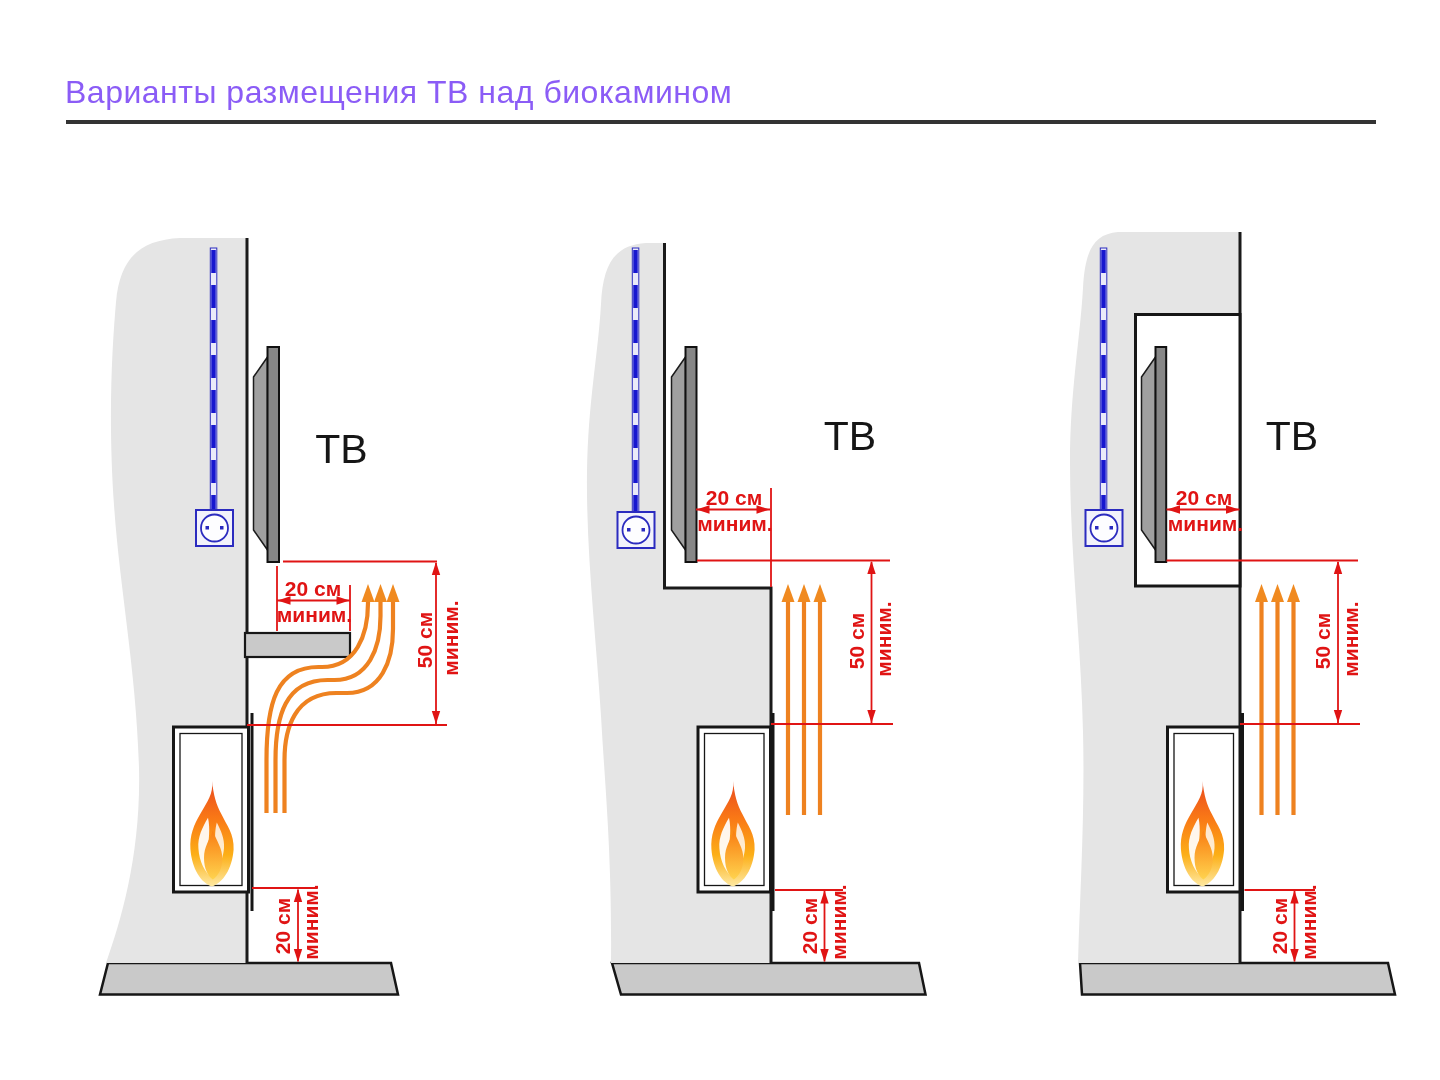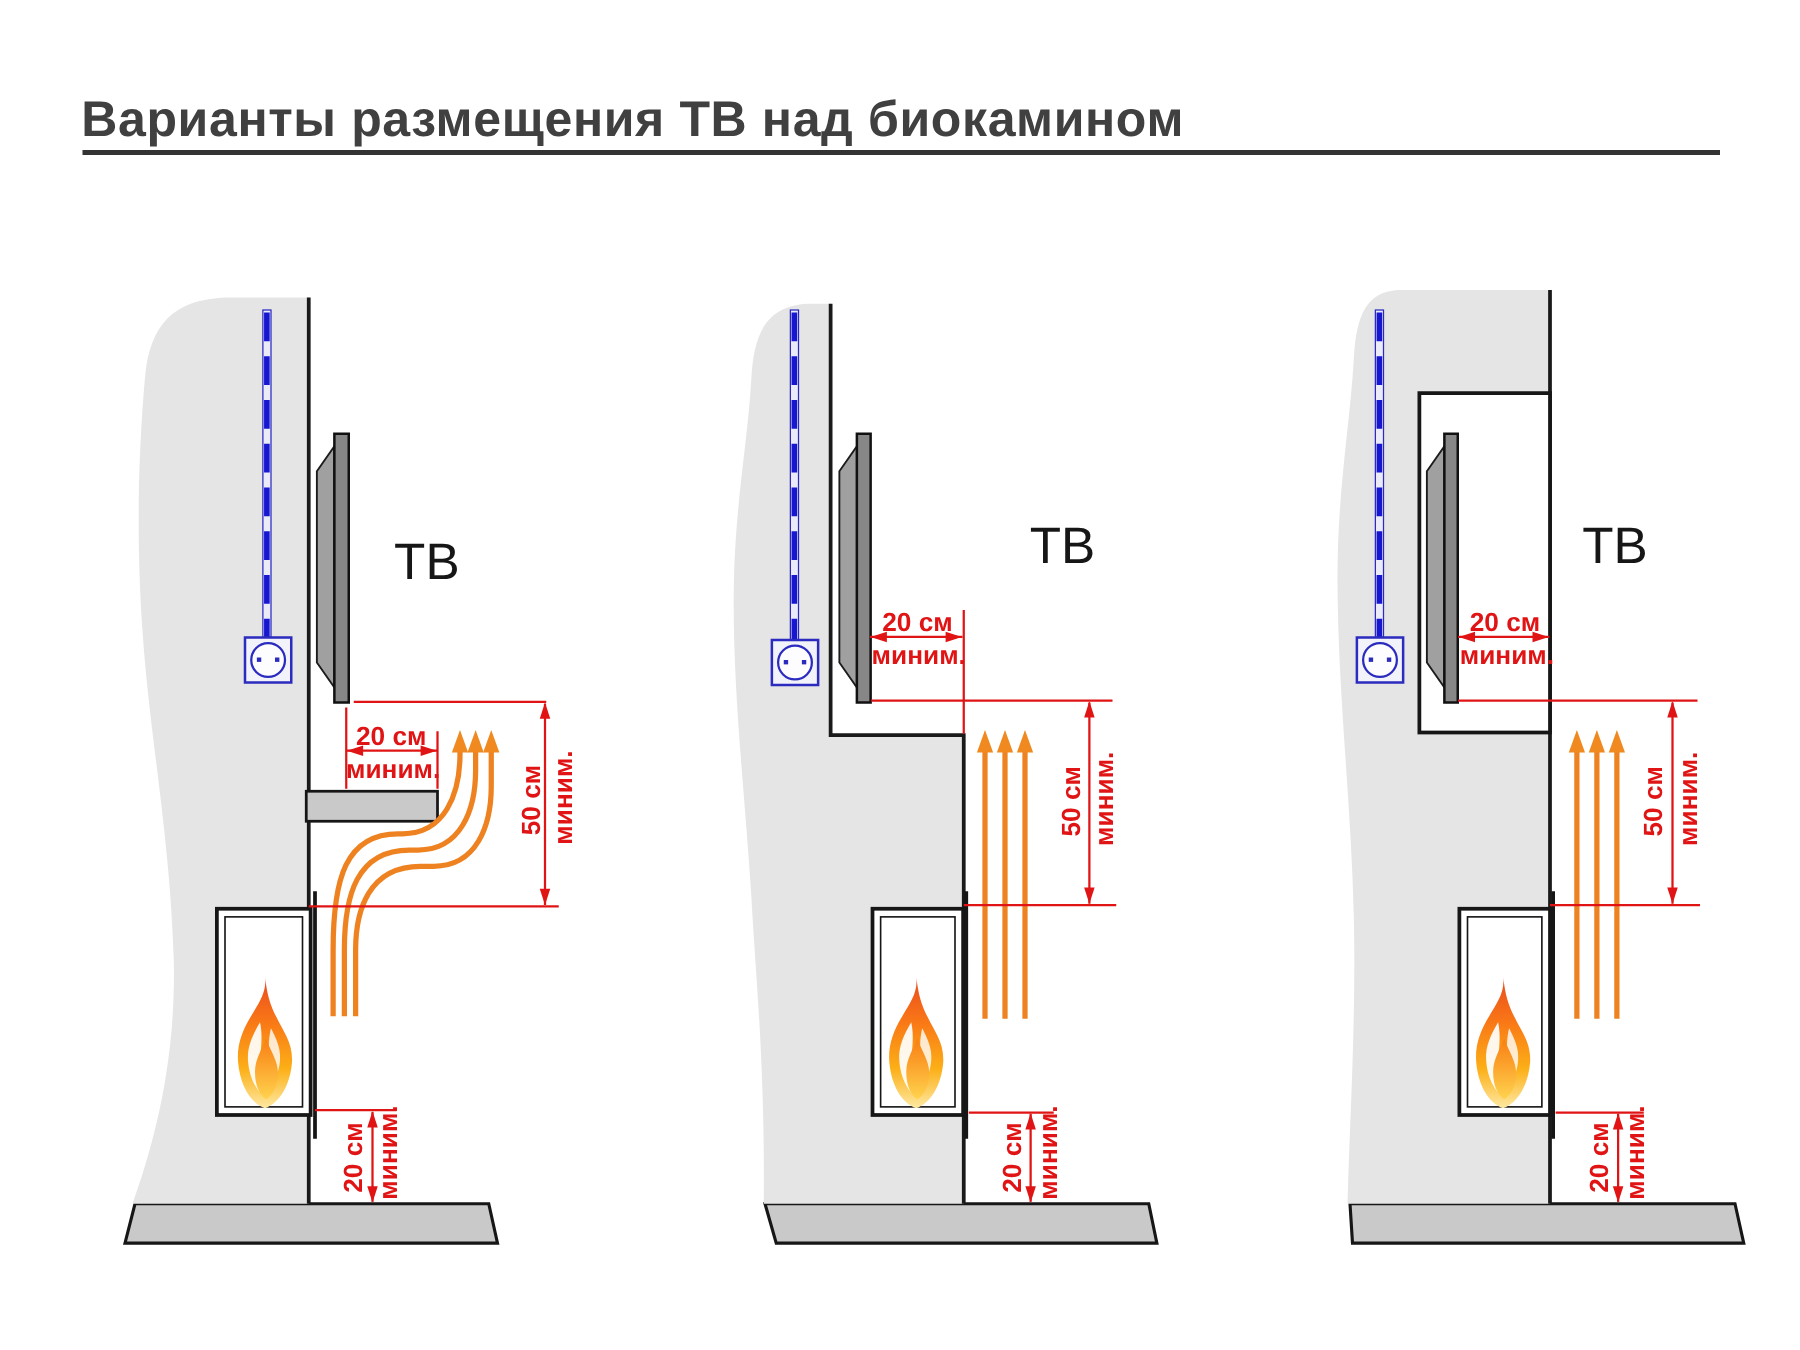--- a/index.html
+++ b/index.html
@@ -1,19 +1,19 @@
 <!DOCTYPE html>
 <html><head>
 <meta charset="utf-8">
 <style>
   html,body{margin:0;padding:0;background:#ffffff;}
   .stage{position:relative;width:1440px;height:1080px;background:#ffffff;overflow:hidden;
          font-family:"Liberation Sans", sans-serif;}
-  .page-title{position:absolute;left:65px;top:74px;margin:0;font-size:40px;font-weight:700;
-              color:#404040;letter-spacing:.5px;white-space:nowrap;}
+  .page-title{position:absolute;left:65px;top:74px;margin:0;font-size:32px;font-weight:400;
+              color:#8b5cf6;letter-spacing:.5px;white-space:nowrap;}
   .title-underline{position:absolute;left:66px;top:120px;width:1310px;height:4px;background:#333333;}
   svg.scene{position:absolute;left:0;top:0;}
   
   .wall{fill:#e5e5e5;stroke:none;}
   .face{stroke:#1a1a1a;stroke-width:3;fill:none;}
   .floor{fill:#c9c9c9;stroke:#161616;stroke-width:2.5;}
   .shelf{fill:#c9c9c9;stroke:#161616;stroke-width:2.2;}
   .niche{fill:#ffffff;stroke:#161616;stroke-width:3;}
   .tv-trap{fill:#a0a0a0;stroke:#1c1c1c;stroke-width:1.5;}
   .tv-rect{fill:#878787;stroke:#111111;stroke-width:2;}

